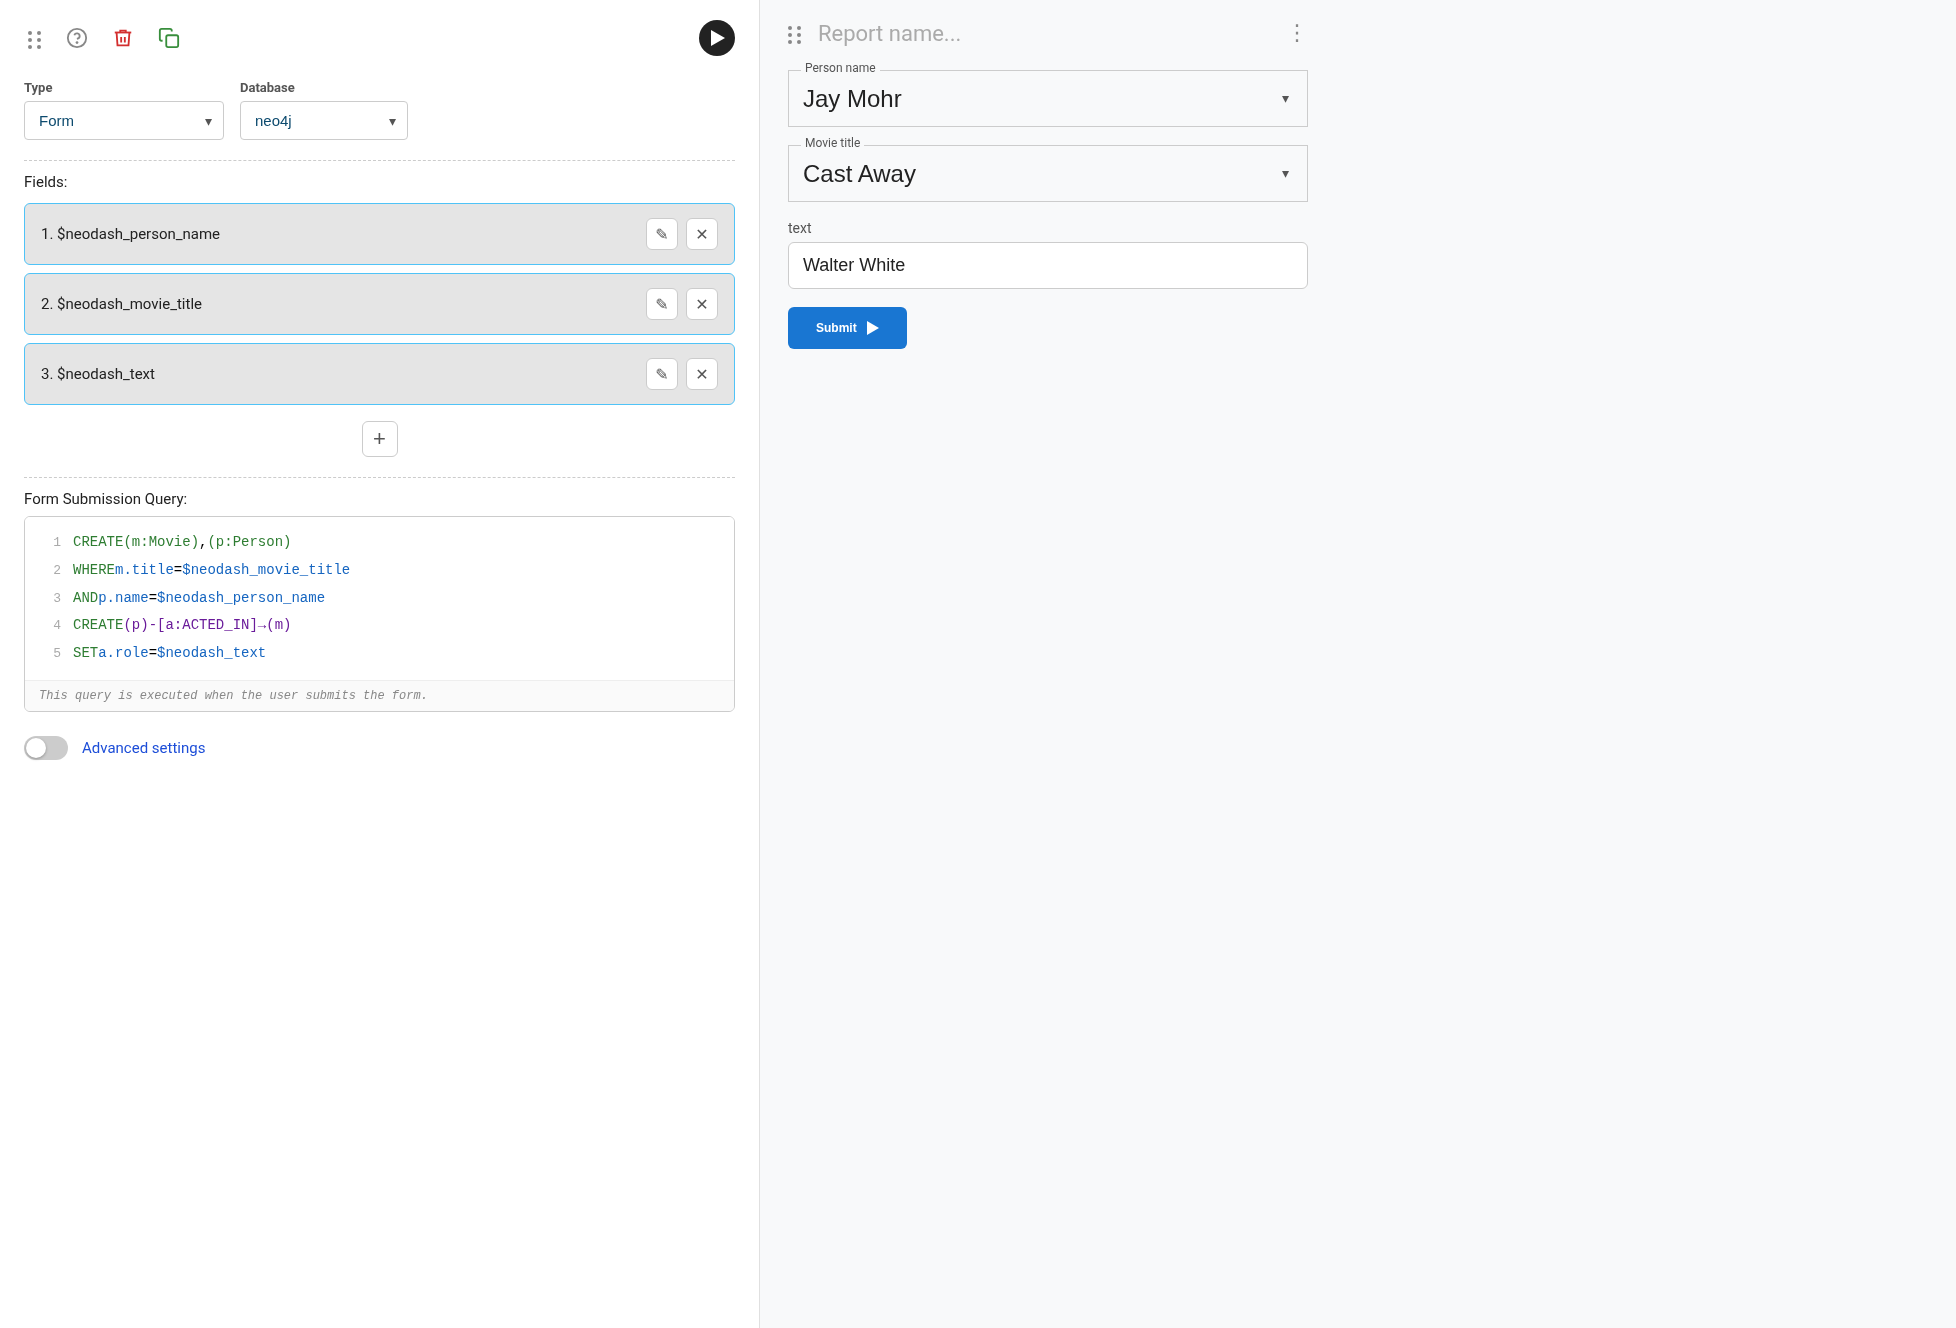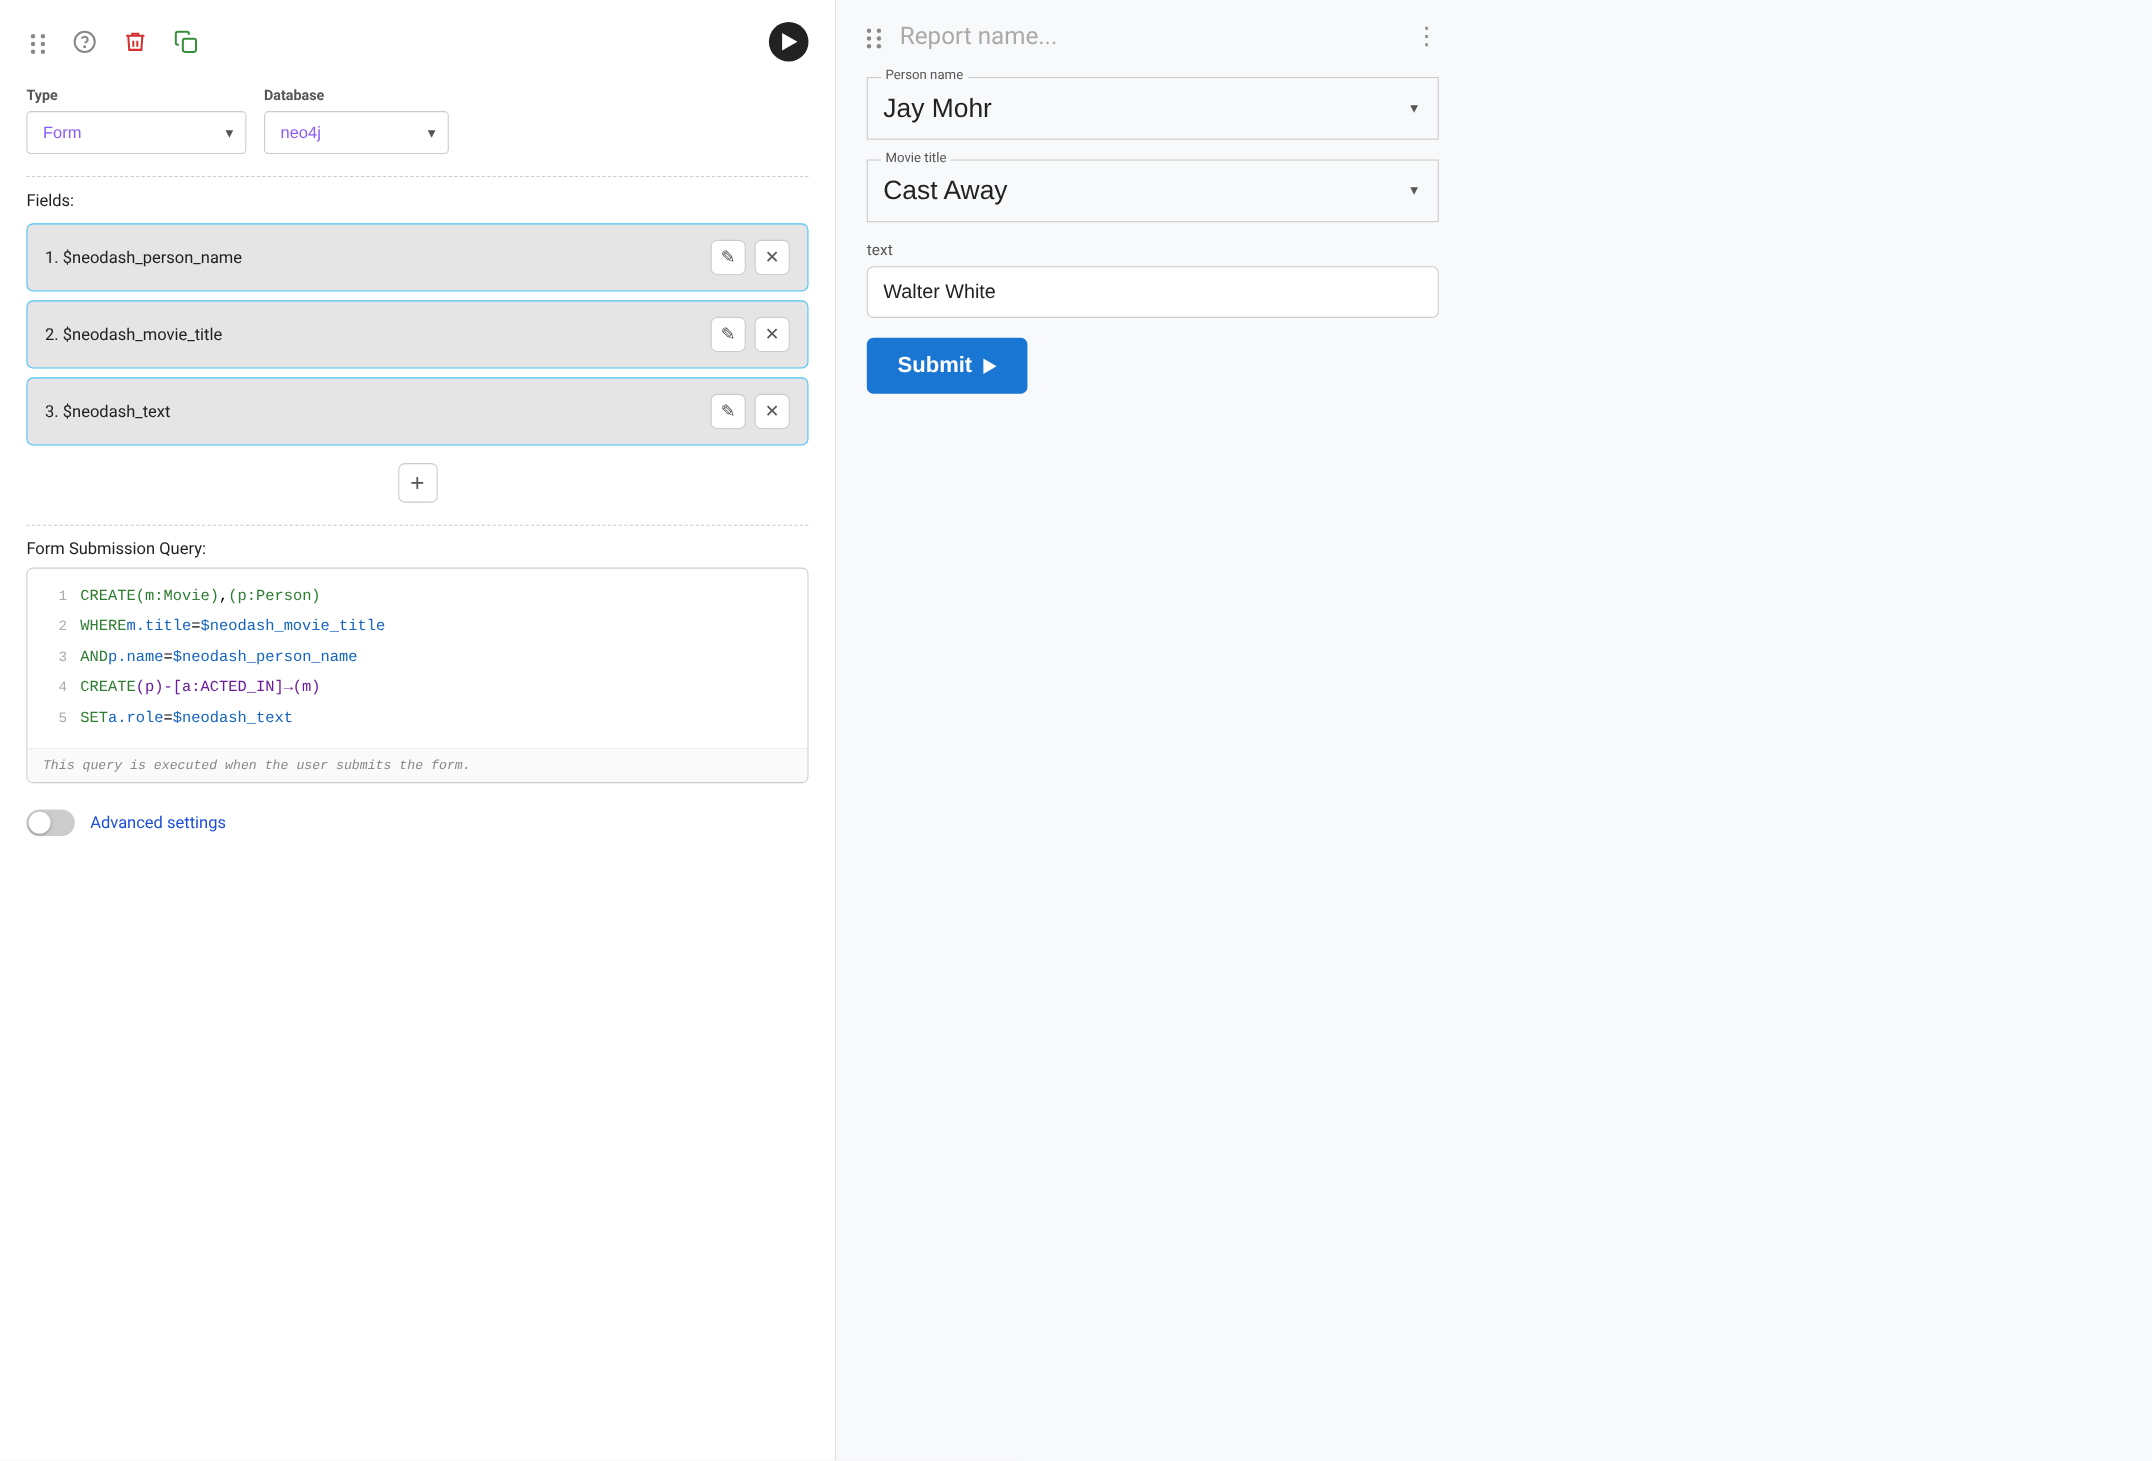--- a/index.html
+++ b/index.html
@@ -98,21 +98,21 @@
       display: flex;
       align-items: center;
     }
     .form-select {
       appearance: none;
       background: #fff;
       border: 1px solid #ccc;
       border-radius: 4px;
       padding: 10px 36px 10px 14px;
       font-size: 15px;
-      color: #8b5cf6;
+      color: #0c4a6e;
       cursor: pointer;
       outline: none;
     }
     .chevron-icon {
       position: absolute;
       right: 12px;
       pointer-events: none;
       font-size: 14px;
       color: #555;
     }
@@ -321,21 +321,21 @@
       color: #222;
       outline: none;
       background: #fff;
     }
     .submit-btn {
       background: #1976d2;
       color: #fff;
       border: none;
       border-radius: 6px;
       padding: 14px 28px;
-      font-size: 20px;
+      font-size: 12px;
       font-weight: 600;
       cursor: pointer;
       display: flex;
       align-items: center;
       gap: 10px;
       margin-top: 8px;
     }
     .submit-play {
       width: 0;
       height: 0;

